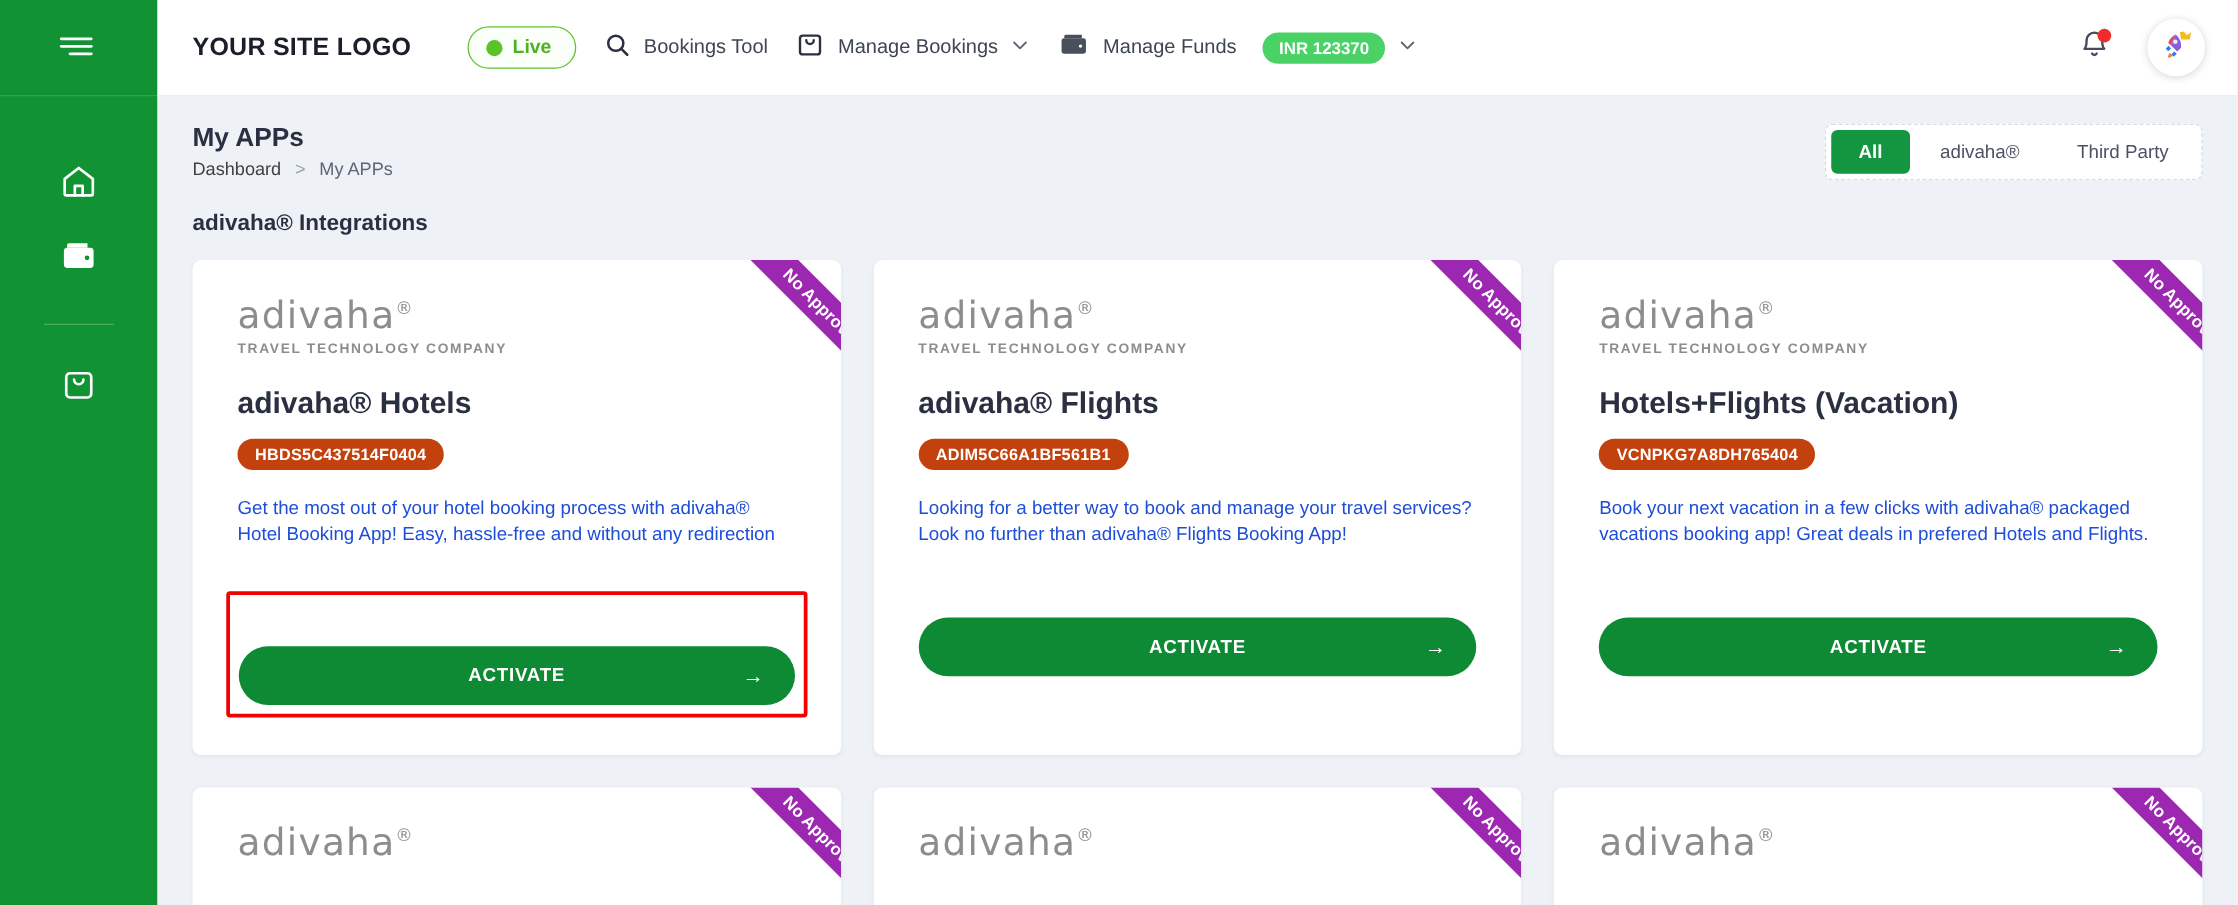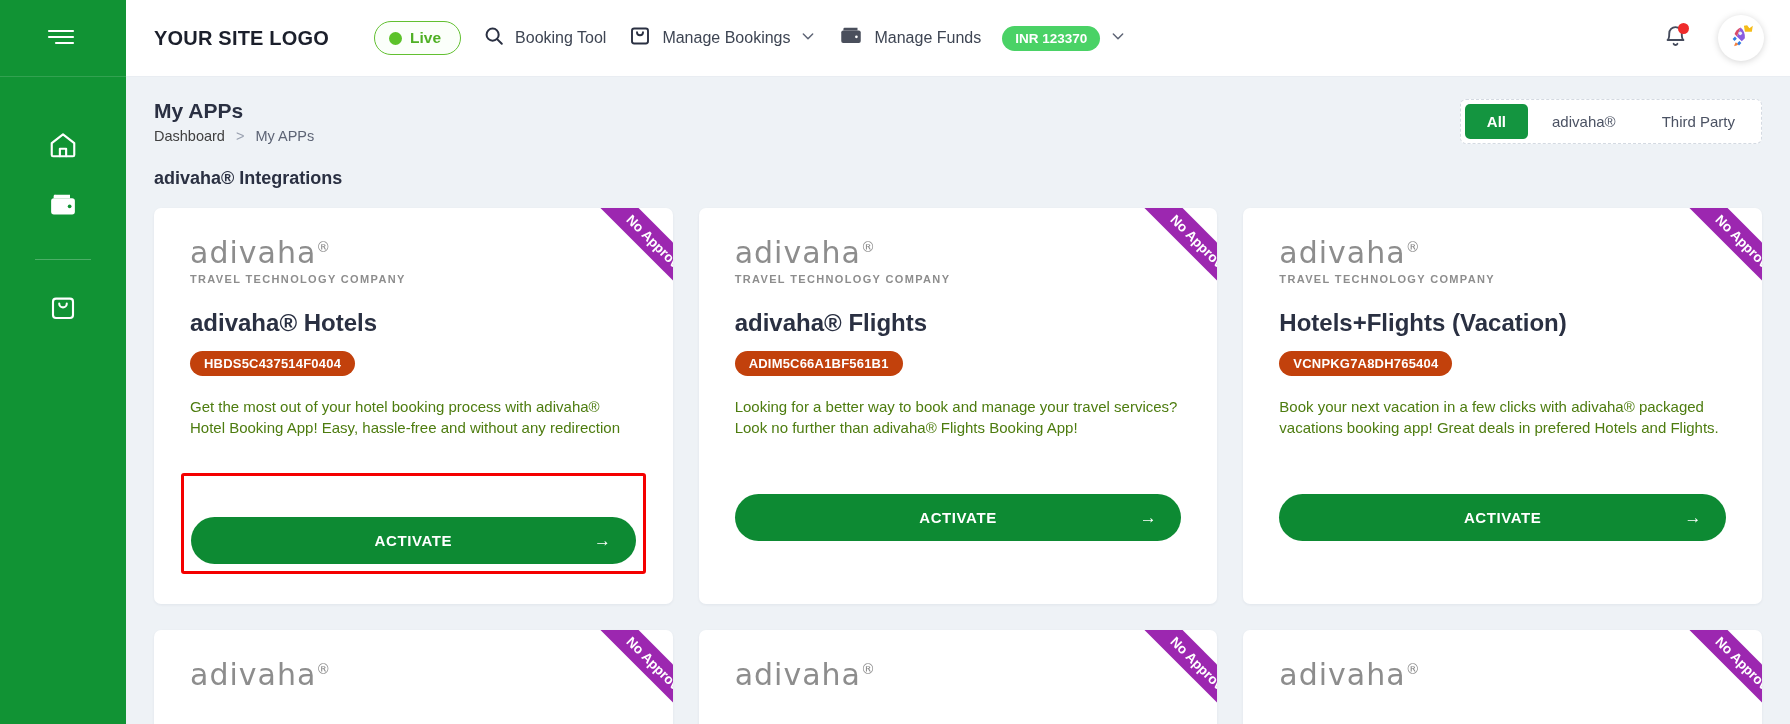--- a/index.html
+++ b/index.html
@@ -127,21 +127,21 @@
   .logo-tag {
     font-size: 11px; letter-spacing: 1.35px; color: #8d8d8d;
     font-weight: 700; margin-top: 5px;
   }
   .card-title { font-size: 24px; font-weight: 700; color: #2a3042; margin-bottom: 14px; margin-top: 24px; }
   .code-badge {
     display: inline-block; background: #c2410c; color: #fff;
     font-size: 13px; font-weight: 700; border-radius: 13px;
     padding: 5px 14px; letter-spacing: .2px;
   }
-  .card-desc { margin-top: 20px; font-size: 15px; line-height: 1.42; color: #4d7c0f; min-height: 64px; }
+  .card-desc { margin-top: 20px; font-size: 15px; line-height: 1.42; color: #1d4ed8; min-height: 64px; }
   .activate-holder { margin-top: 20px; position: relative; }
   .activate-holder.highlight {
     border: 3px solid #f40000; border-radius: 3px; padding: 7px;
     margin-top: 13px; margin-left: -9px; margin-right: -9px;
   }
   .activate-btn {
     width: 100%; border: none; background: #0d8a33; color: #fff;
     font-family: "Liberation Sans", sans-serif;
     font-size: 15px; font-weight: 700; letter-spacing: .6px;
     border-radius: 26px; padding: 15px 22px;
@@ -208,21 +208,21 @@
         <span class="live-label">Live</span>
       </div>
 
       <div class="nav-item">
         <span>
           <svg width="22" height="22" viewBox="0 0 24 24" fill="none" stroke="#2a3042" stroke-width="2.2" stroke-linecap="round">
             <circle cx="10.5" cy="10.5" r="6.6"></circle>
             <line x1="15.4" y1="15.4" x2="20.5" y2="20.5"></line>
           </svg>
         </span>
-        <span class="nav-label">Booking Tool</span>
+        <span class="nav-label">Bookings Tool</span>
       </div>
 
       <div class="nav-item">
         <span>
           <svg width="24" height="24" viewBox="0 0 24 24" fill="none" stroke="#2a3042" stroke-width="1.9" stroke-linecap="round" stroke-linejoin="round">
             <rect x="4" y="4.5" width="16" height="15" rx="2.2"></rect>
             <path d="M9 8.2a3 3 0 0 0 6 0"></path>
           </svg>
         </span>
         <span class="nav-label">Manage Bookings</span>

